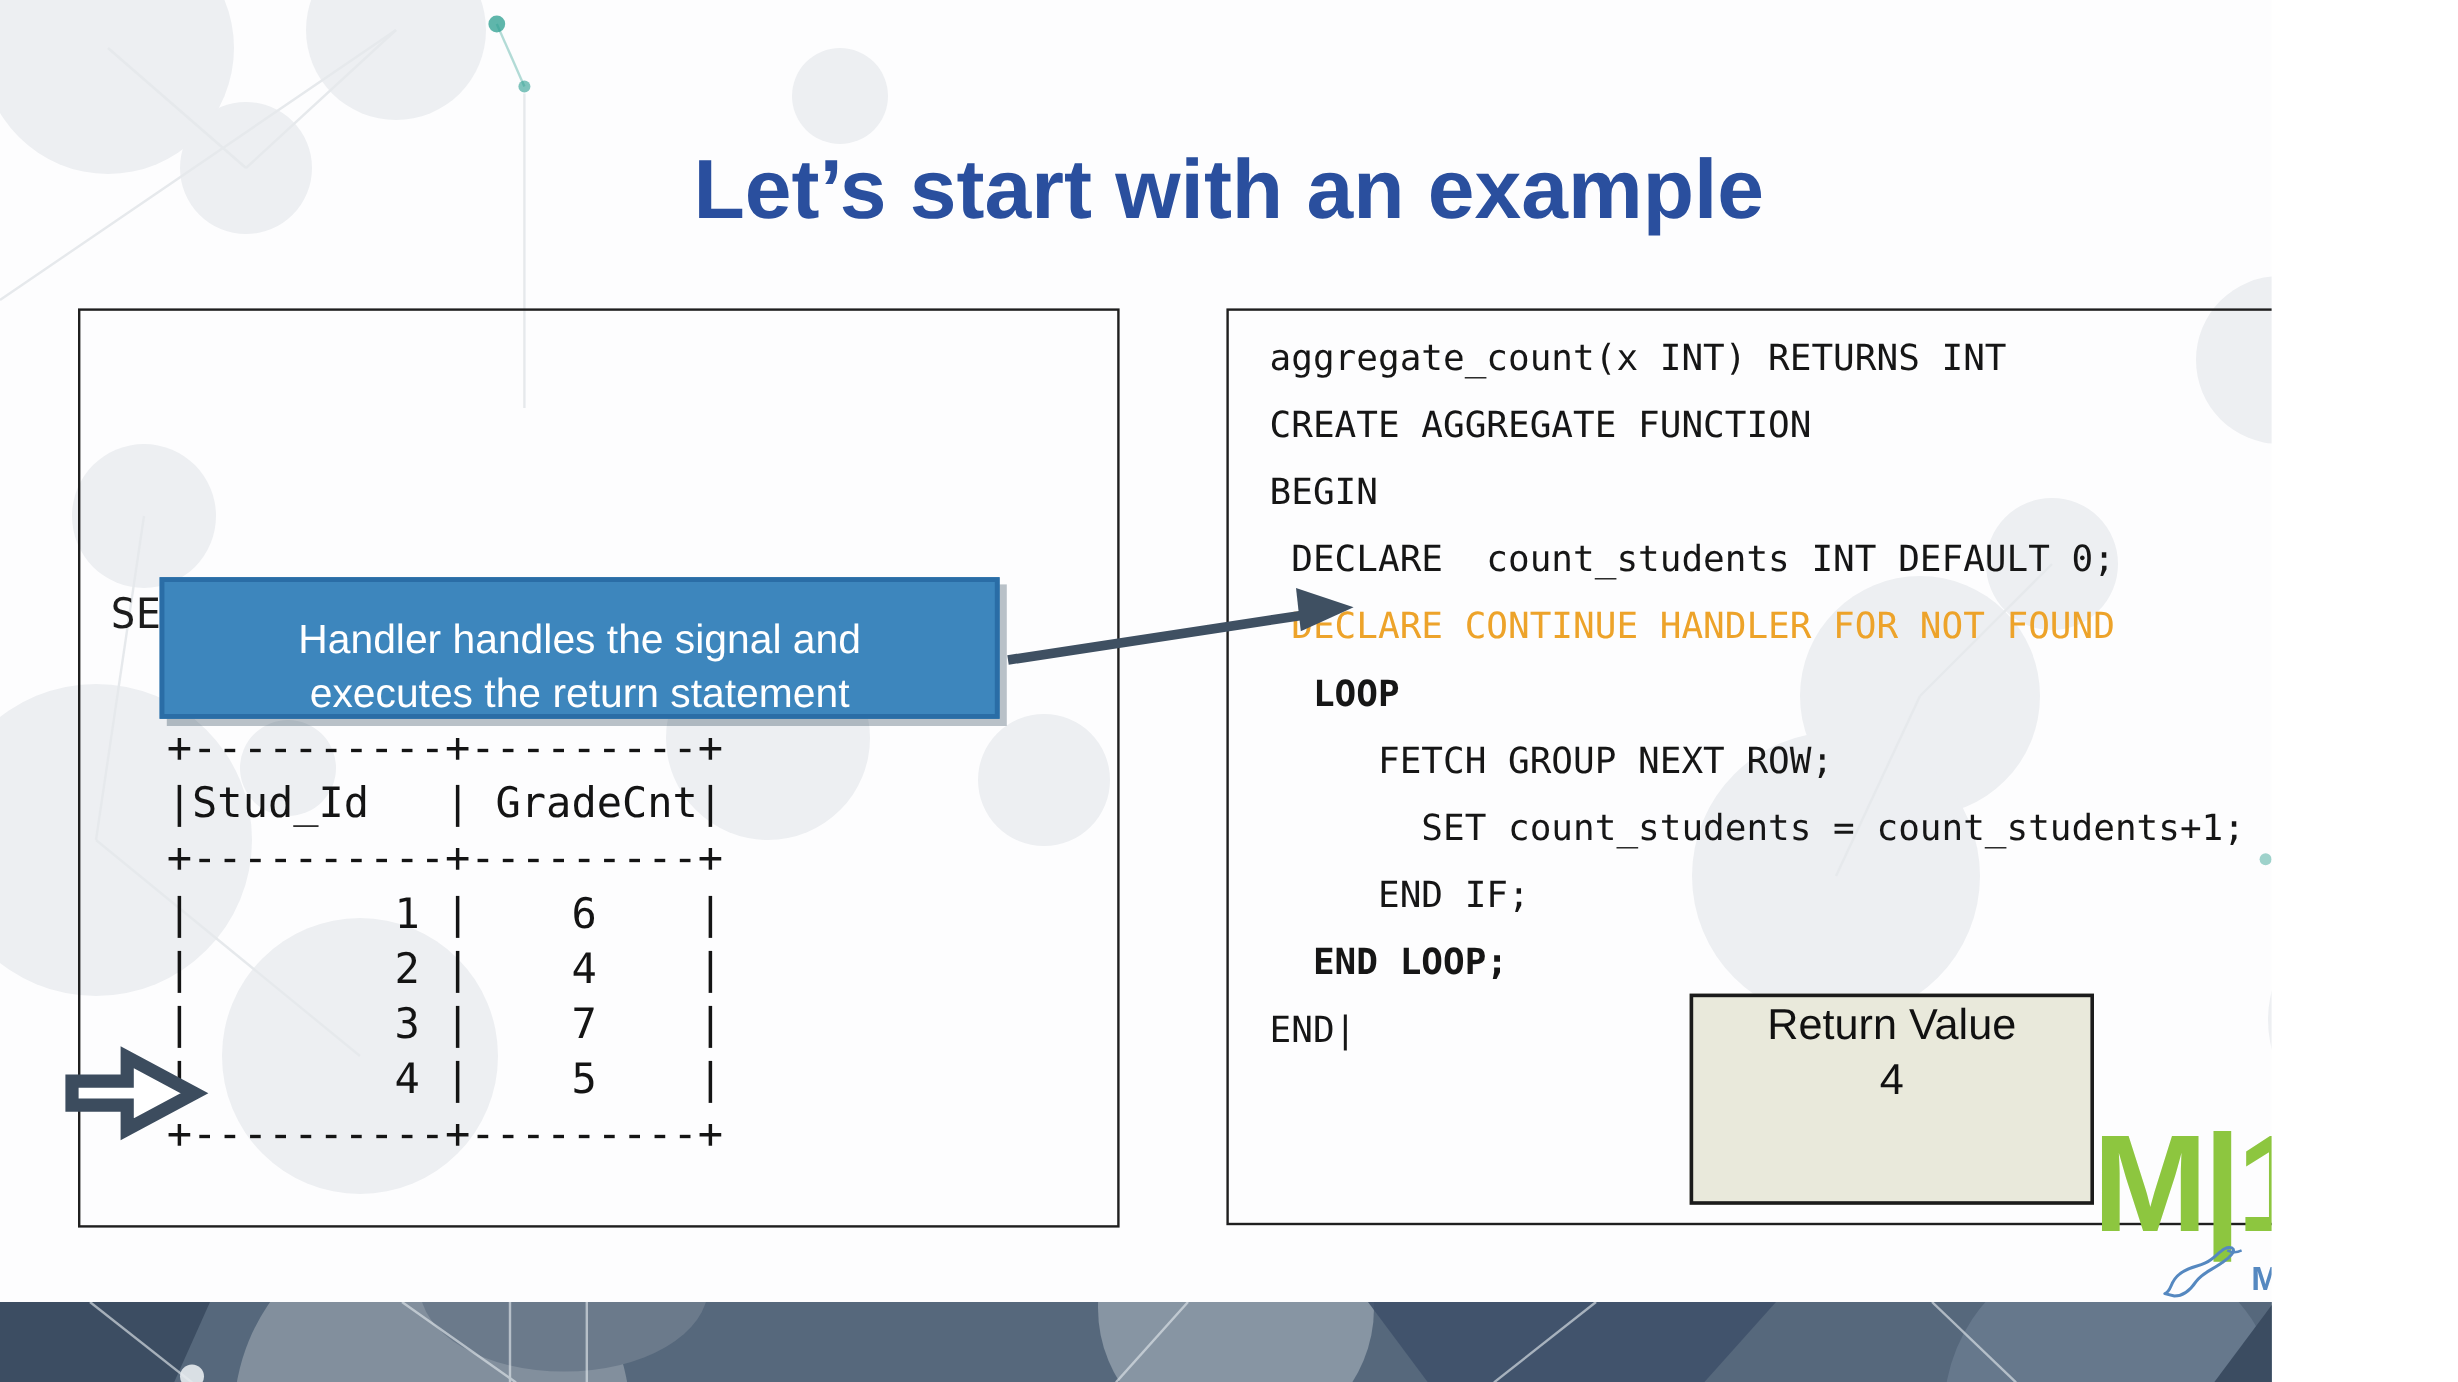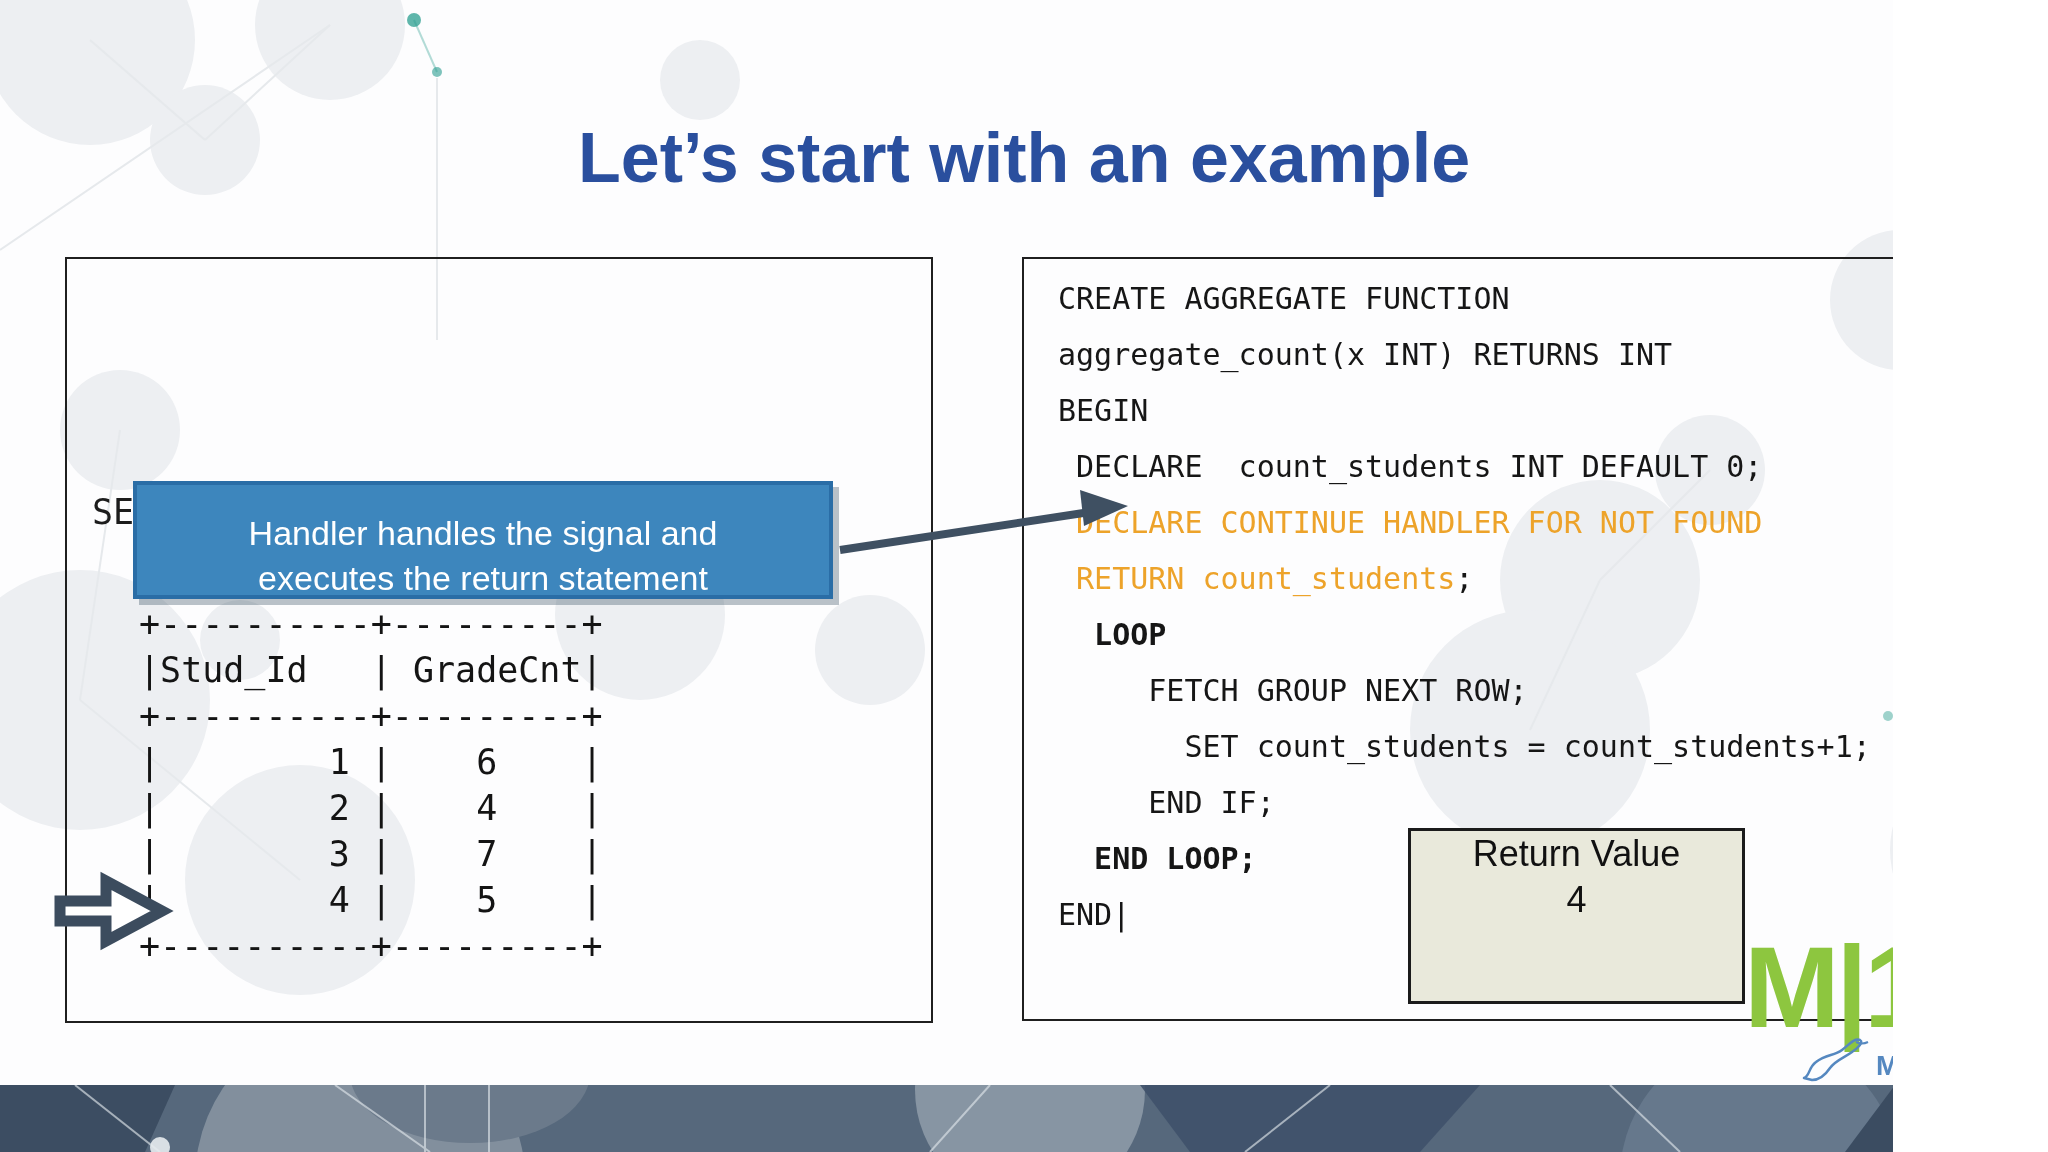--- a/index.html
+++ b/index.html
@@ -116,26 +116,25 @@
     <polygon points="10,33 56,33 56,13 112,43 56,73 56,53 10,53" fill="#ffffff" stroke="#3c4c5e" stroke-width="11" stroke-linejoin="miter"></polygon>
   </svg>
 
   <svg class="connector" width="330" height="120" viewBox="0 0 330 120">
     <line x1="12" y1="88" x2="262" y2="50" stroke="#3f5062" stroke-width="8"></line>
     <polygon points="252,28 300,44 256,64" fill="#3f5062"></polygon>
   </svg>
 
   <div class="panel right-panel">
     <div class="code">
+      <div class="cl">aggregate_count(x INT) RETURNS INT</div>
       <div class="cl">CREATE AGGREGATE FUNCTION</div>
-      <div class="cl">aggregate_count(x INT) RETURNS INT</div>
       <div class="cl">BEGIN</div>
       <div class="cl"> DECLARE  count_students INT DEFAULT 0;</div>
       <div class="cl orange"> DECLARE CONTINUE HANDLER FOR NOT FOUND</div>
-      <div class="cl"><span class="orange"> RETURN count_students</span><span class="plain">;</span></div>
       <div class="cl bold">  LOOP</div>
       <div class="cl">     FETCH GROUP NEXT ROW;</div>
       <div class="cl">       SET count_students = count_students+1;</div>
       <div class="cl">     END IF;</div>
       <div class="cl bold">  END LOOP;</div>
       <div class="cl">END|</div>
     </div>
 
     <div class="return-box">
       <div>Return Value</div>

